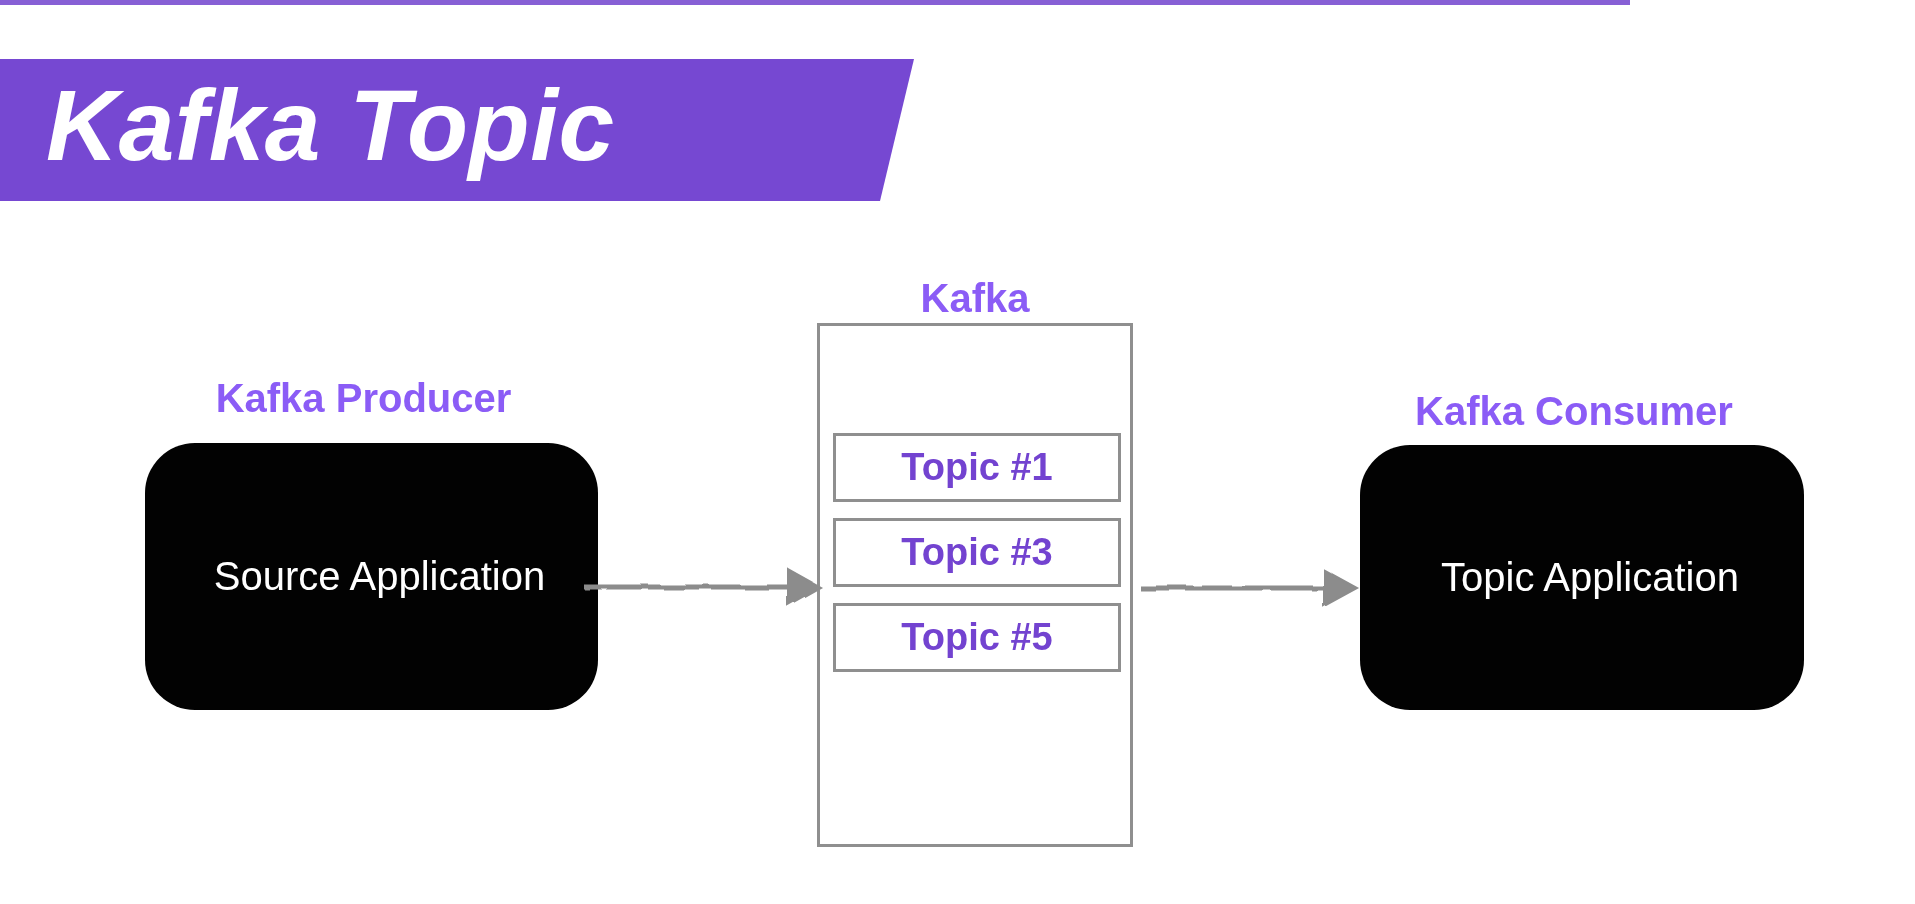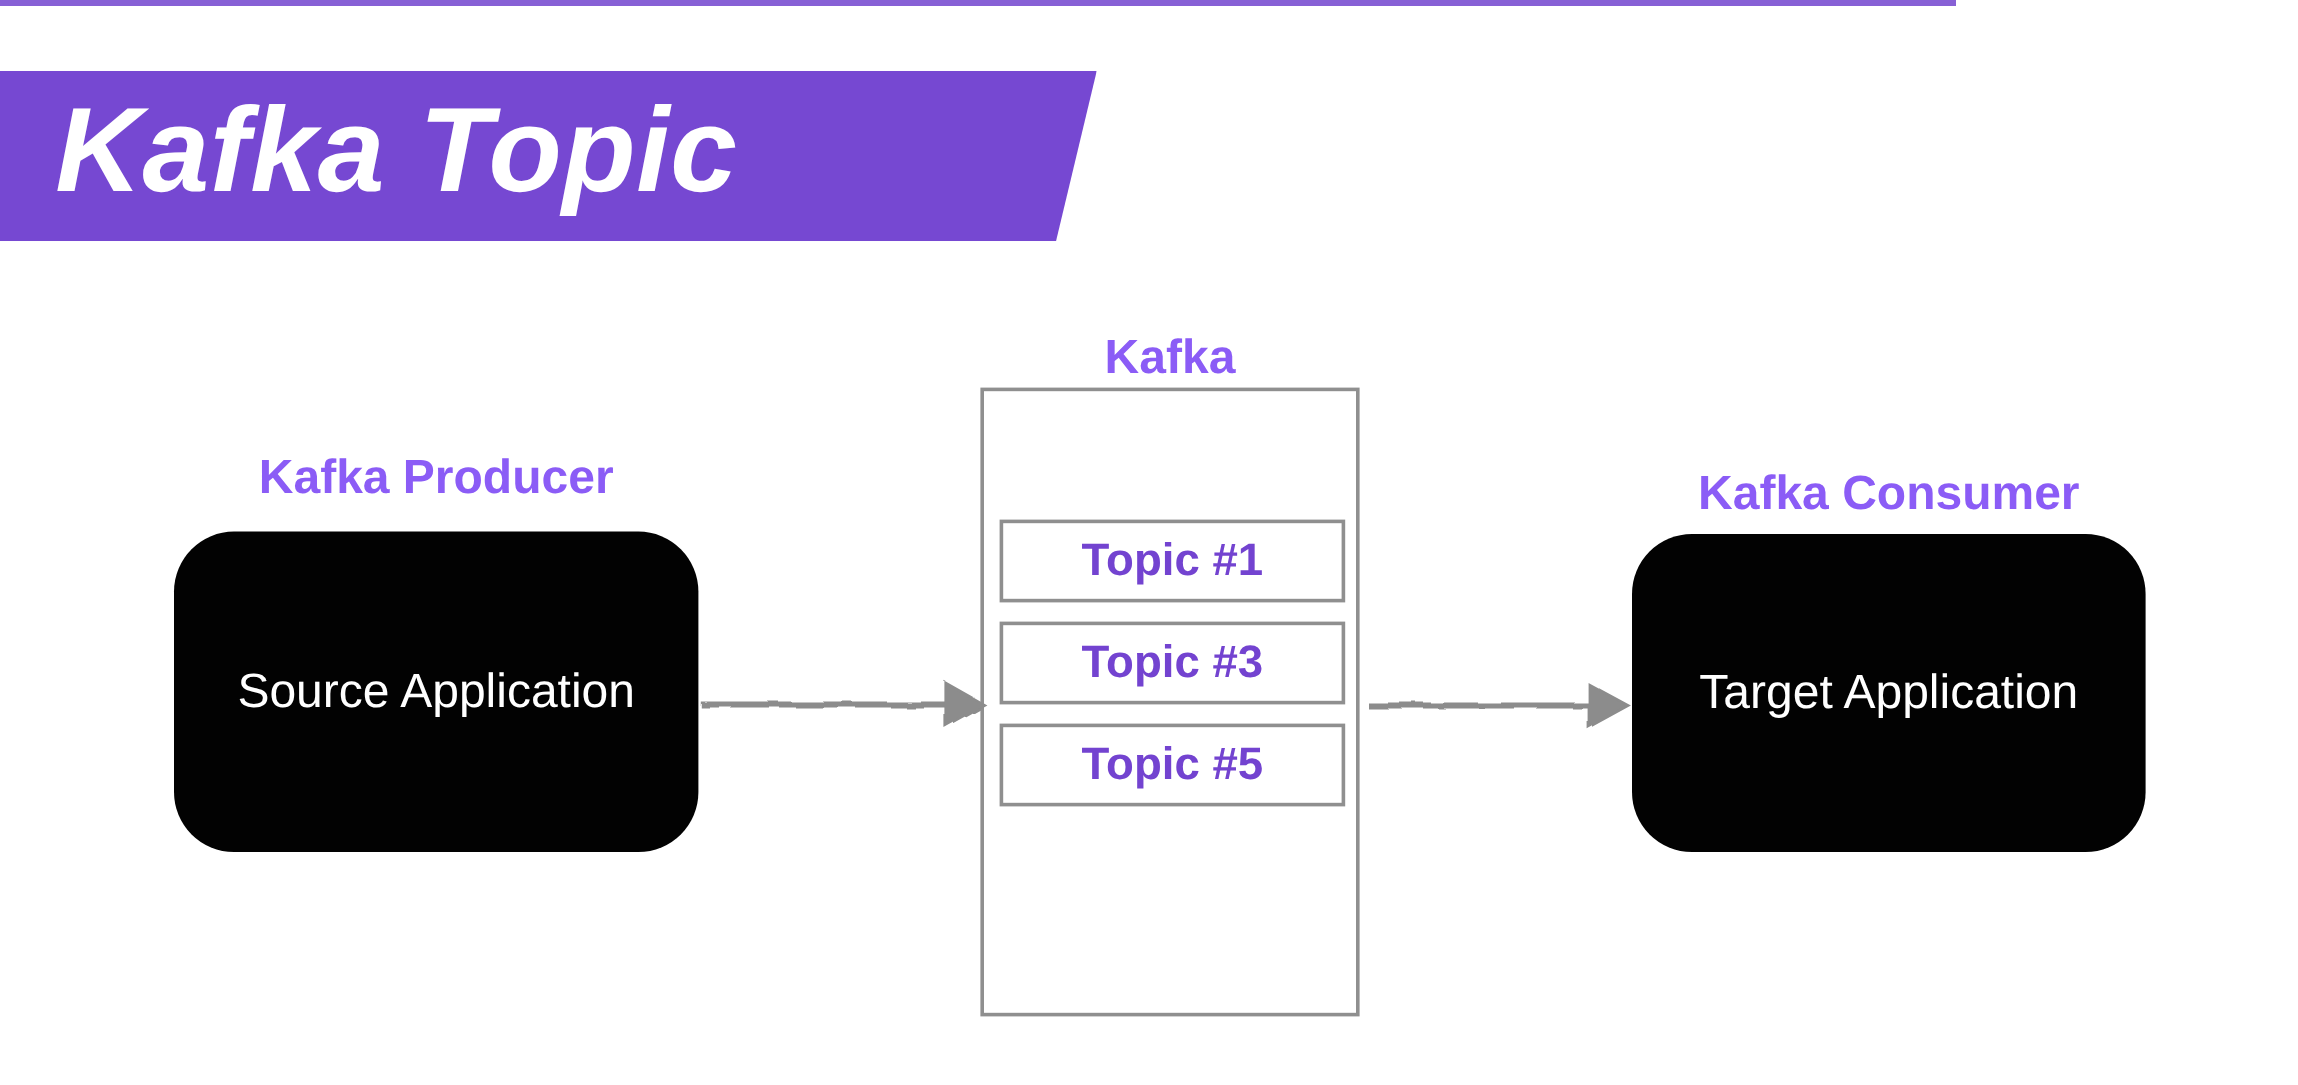--- a/index.html
+++ b/index.html
@@ -67,20 +67,21 @@
     position: absolute;
     background: #020202;
     border-radius: 50px;
     display: flex;
     align-items: center;
     justify-content: center;
     color: #ffffff;
     font-size: 40px;
     font-weight: 400;
     white-space: nowrap;
+    padding-left: 16px;
   }
   .source-box { left: 145px;  top: 443px; width: 437px; height: 267px; }
   .target-box { left: 1360px; top: 445px; width: 428px; height: 265px; }
 
   .broker-box {
     position: absolute;
     left: 817px;
     top: 323px;
     width: 316px;
     height: 524px;
@@ -144,21 +145,21 @@
         <span>Topic #3</span>
       </div>
       <div class="topic-box">
         <span>Topic #5</span>
       </div>
     </div>
   </div>
 
   <div class="purple-label consumer-label">Kafka Consumer</div>
   <div class="black-box target-box">
-    <span>Target Application</span>
+    <span>Topic Application</span>
   </div>
 
   <svg class="arrows" width="1915" height="904" viewBox="0 0 1915 904">
     <defs>
       <filter id="rough" x="-10%" y="-10%" width="120%" height="120%">
         <feTurbulence type="fractalNoise" baseFrequency="0.035" numOctaves="2" result="n"></feTurbulence>
         <feDisplacementMap in="SourceGraphic" in2="n" scale="4"></feDisplacementMap>
       </filter>
     </defs>
     <g filter="url(#rough)" stroke="#8c8c8c" fill="#8c8c8c">

